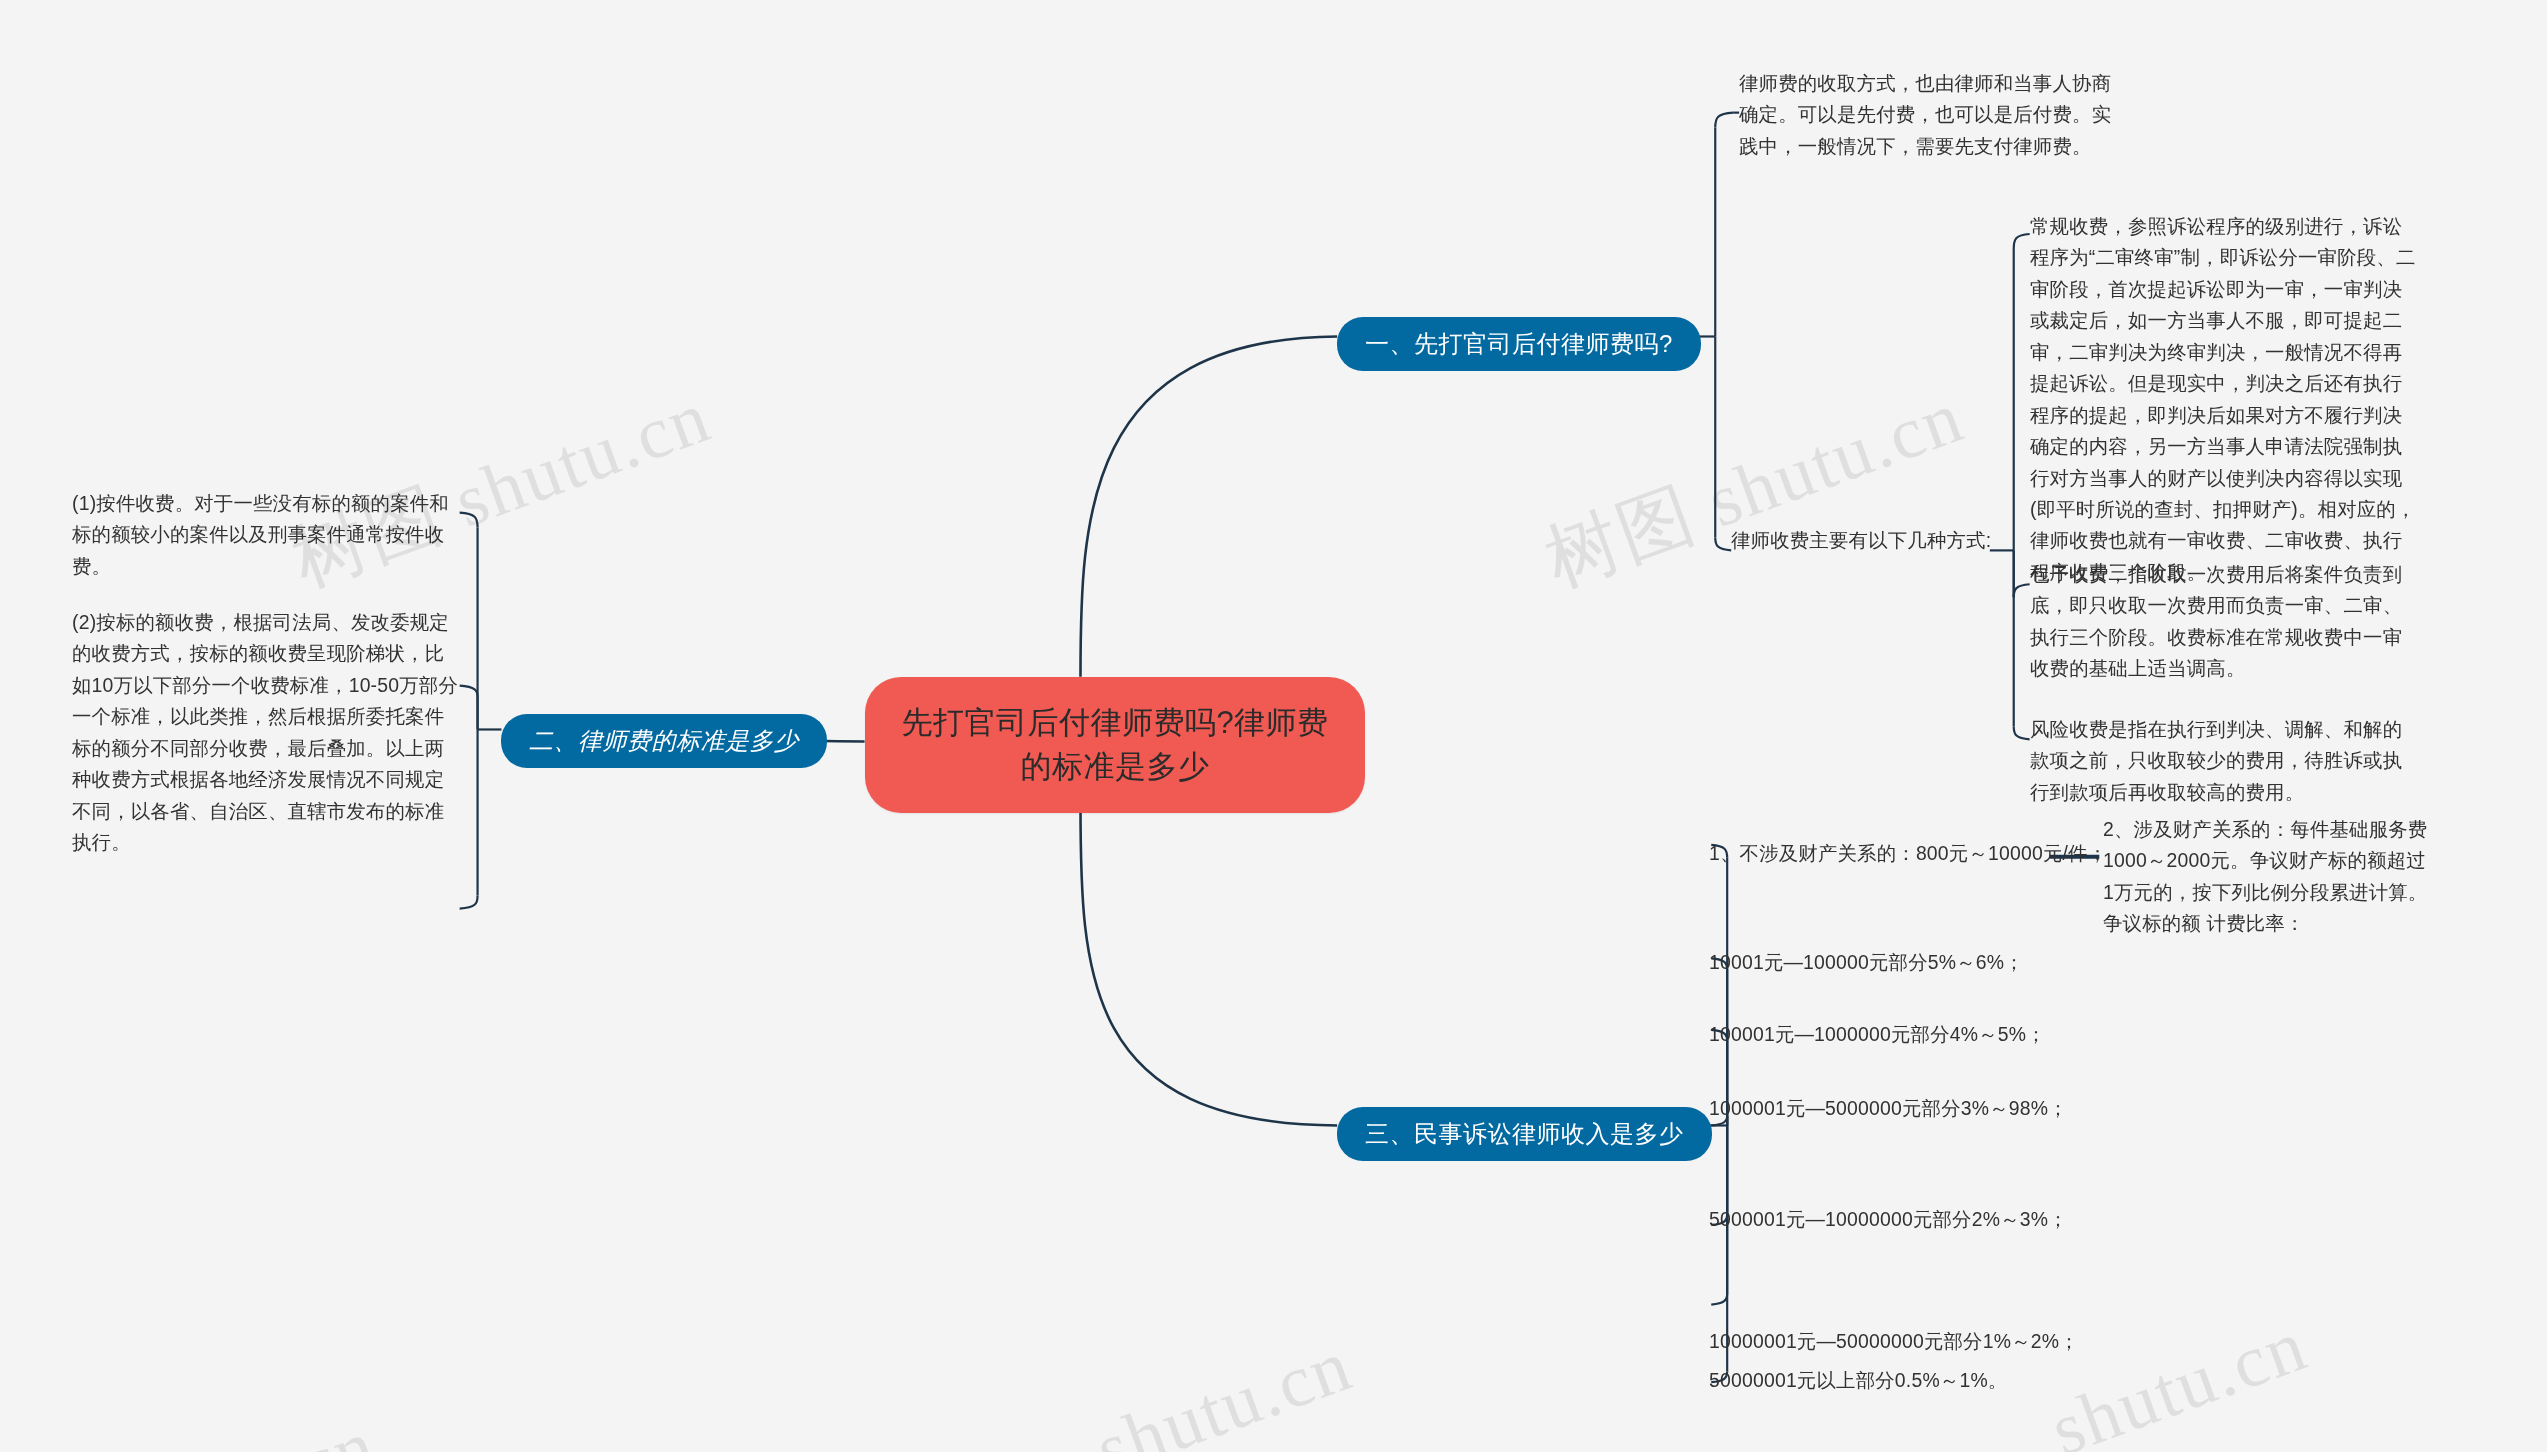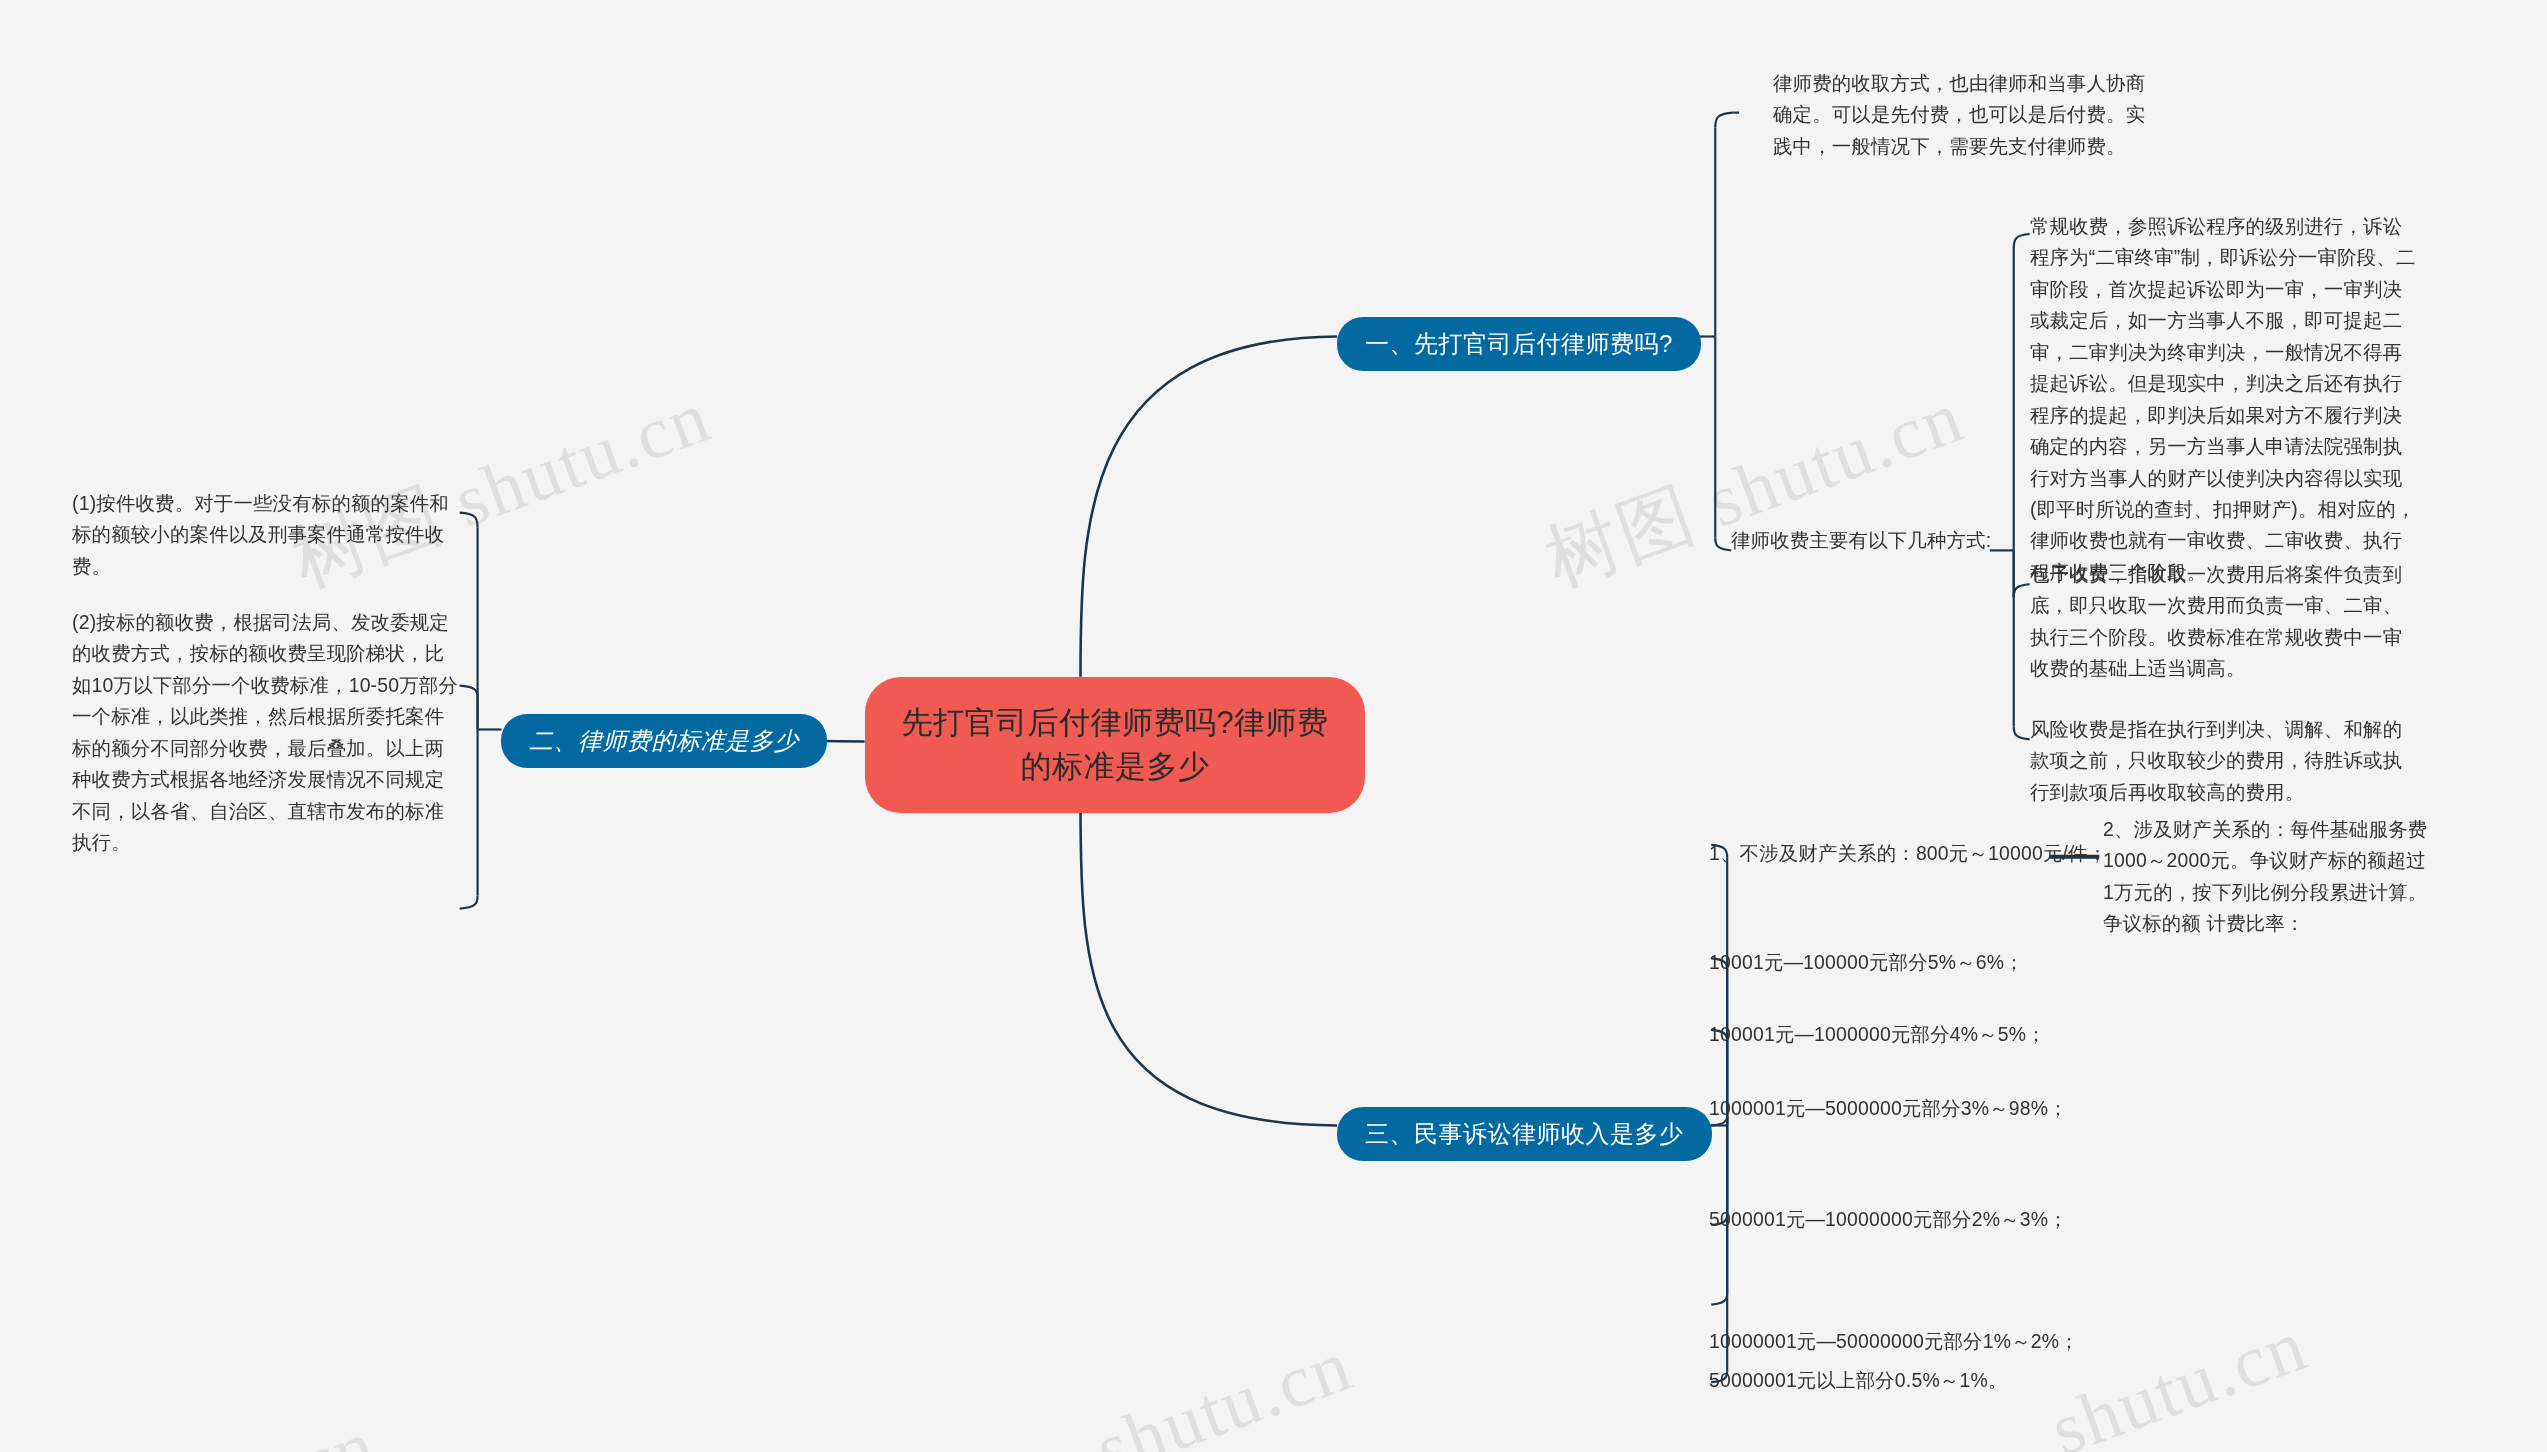--- a/index.html
+++ b/index.html
@@ -134,21 +134,21 @@
   <div class="branch b1">
     <span>一、先打官司后付律师费吗?</span>
   </div>
   <div class="branch b2">
     <span>二、律师费的标准是多少</span>
   </div>
   <div class="branch b3">
     <span>三、民事诉讼律师收入是多少</span>
   </div>
 
-  <div class="leaf" style="left:1739px;top:68px;width:386px;margin-left:34px;">律师费的收取方式，也由律师和当事人协商确定。可以是先付费，也可以是后付费。实践中，一般情况下，需要先支付律师费。</div>
+  <div class="leaf" style="left:1739px;top:68px;width:386px;">律师费的收取方式，也由律师和当事人协商确定。可以是先付费，也可以是后付费。实践中，一般情况下，需要先支付律师费。</div>
 
   <div class="leaf" style="left:1731px;top:525px;width:299px;">律师收费主要有以下几种方式:</div>
 
   <div class="leaf" style="left:2030px;top:211px;width:390px;">常规收费，参照诉讼程序的级别进行，诉讼程序为“二审终审”制，即诉讼分一审阶段、二审阶段，首次提起诉讼即为一审，一审判决或裁定后，如一方当事人不服，即可提起二审，二审判决为终审判决，一般情况不得再提起诉讼。但是现实中，判决之后还有执行程序的提起，即判决后如果对方不履行判决确定的内容，另一方当事人申请法院强制执行对方当事人的财产以使判决内容得以实现(即平时所说的查封、扣押财产)。相对应的，律师收费也就有一审收费、二审收费、执行程序收费三个阶段。</div>
 
   <div class="leaf" style="left:2030px;top:559px;width:390px;">包干收费，指收取一次费用后将案件负责到底，即只收取一次费用而负责一审、二审、执行三个阶段。收费标准在常规收费中一审收费的基础上适当调高。</div>
 
   <div class="leaf" style="left:2030px;top:714px;width:390px;">风险收费是指在执行到判决、调解、和解的款项之前，只收取较少的费用，待胜诉或执行到款项后再收取较高的费用。</div>
 
   <div class="leaf" style="left:72px;top:488px;width:386px;">(1)按件收费。对于一些没有标的额的案件和标的额较小的案件以及刑事案件通常按件收费。</div>

